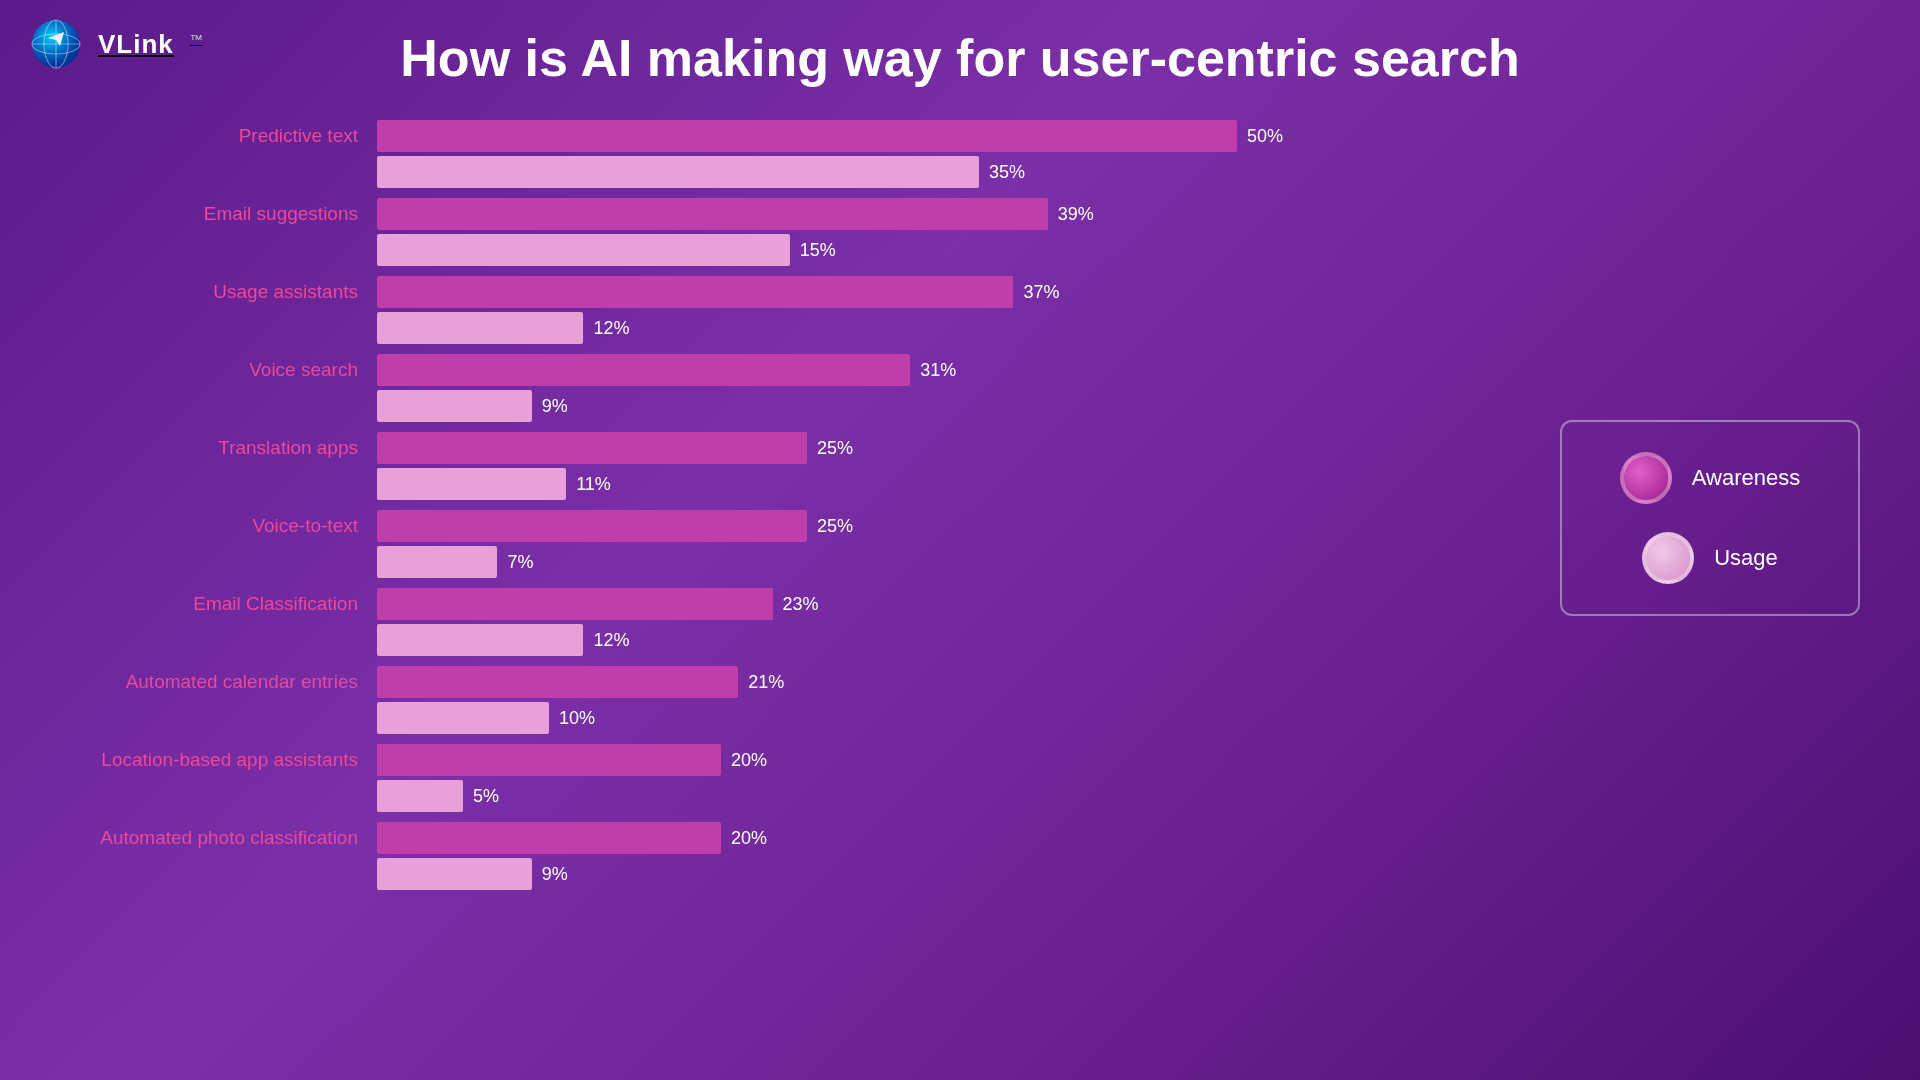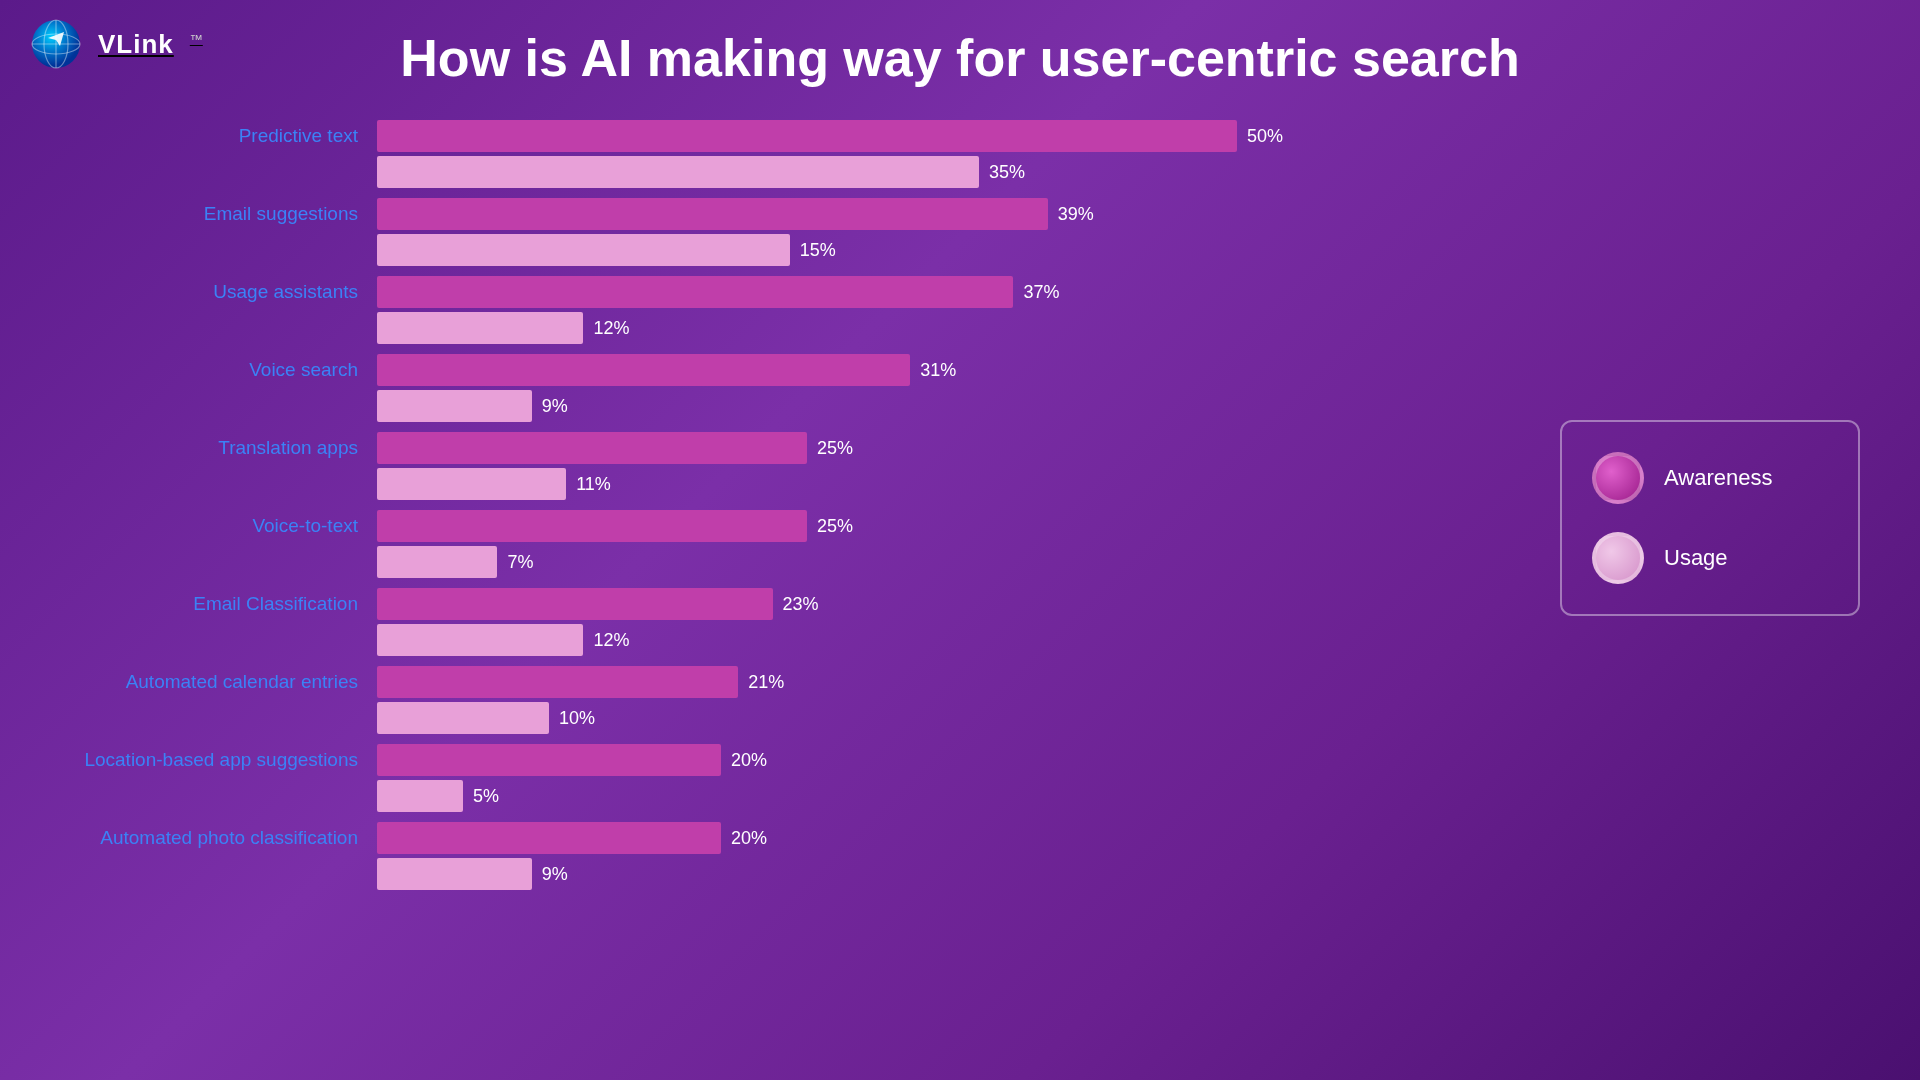--- a/index.html
+++ b/index.html
@@ -67,21 +67,21 @@
       margin-bottom: 6px;
     }
 
     .bar-row {
       display: flex;
       align-items: center;
       height: 36px;
     }
 
     .bar-label {
-      color: #3b82f6;
+      color: #ec4899;
       font-size: 19px;
       text-align: right;
       width: 310px;
       min-width: 310px;
       padding-right: 12px;
       line-height: 1.2;
     }
 
     .bar-label-spacer {
       width: 310px;
@@ -120,20 +120,21 @@
       width: 300px;
       min-width: 300px;
       align-self: center;
       border: 2px solid rgba(255,255,255,0.4);
       border-radius: 12px;
       padding: 30px 30px;
       display: flex;
       flex-direction: column;
       gap: 28px;
       margin-top: 20px;
+      align-items: center;
     }
 
     .legend-item {
       display: flex;
       align-items: center;
       gap: 20px;
     }
 
     .legend-circle-awareness {
       width: 52px;
@@ -311,21 +312,21 @@
       <div class="bar-row">
         <div class="bar-label-spacer"></div>
         <div class="bar-wrapper">
           <div class="bar bar-usage" style="width:172px;"></div>
           <span class="bar-value">10%</span>
         </div>
       </div>
     </div>
       <div class="bar-group">
       <div class="bar-row">
-        <div class="bar-label">Location-based app suggestions</div>
+        <div class="bar-label">Location-based app assistants</div>
         <div class="bar-wrapper">
           <div class="bar bar-awareness" style="width:344px;"></div>
           <span class="bar-value">20%</span>
         </div>
       </div>
       <div class="bar-row">
         <div class="bar-label-spacer"></div>
         <div class="bar-wrapper">
           <div class="bar bar-usage" style="width:86px;"></div>
           <span class="bar-value">5%</span>

